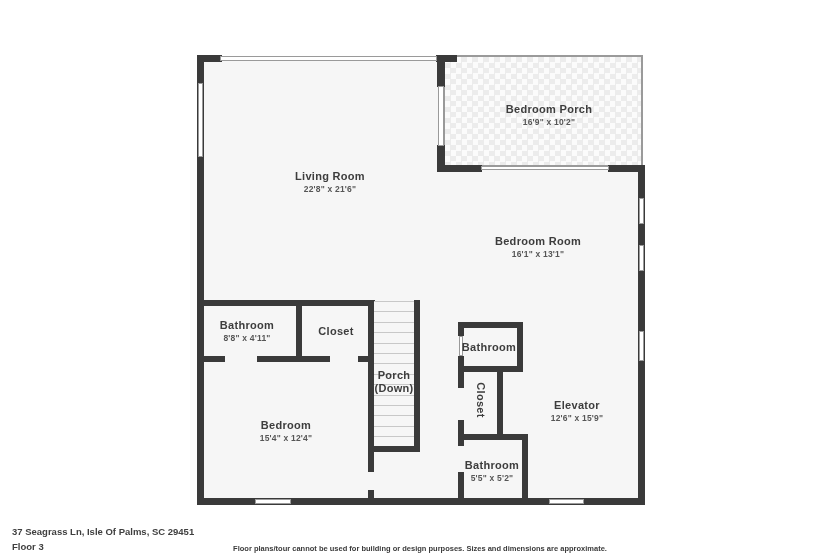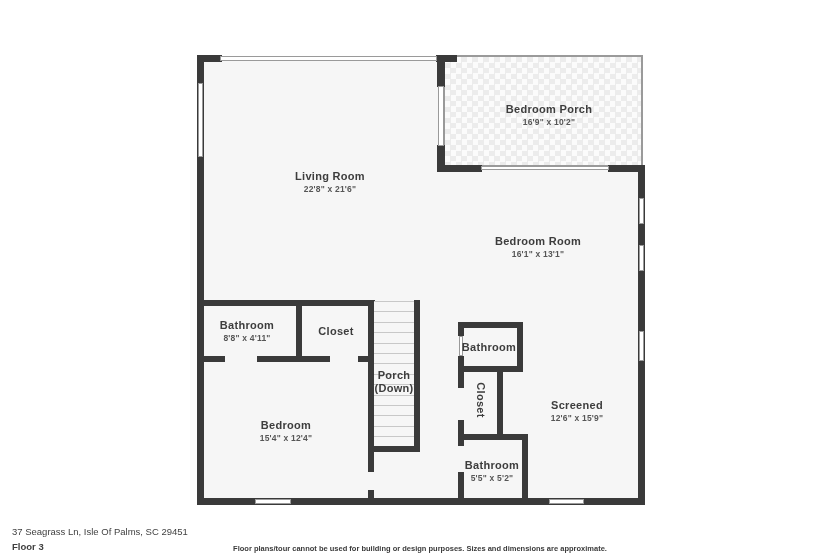--- a/index.html
+++ b/index.html
@@ -32,21 +32,21 @@
   }
   .room-label{
     position:absolute;transform:translate(-50%,-50%);
     font-size:11px;font-weight:bold;letter-spacing:.3px;white-space:nowrap;color:var(--text);
   }
   .room-label.vertical{transform:translate(-50%,-50%) rotate(90deg);}
   .room-dims{
     position:absolute;transform:translate(-50%,-50%);
     font-size:8.5px;font-weight:bold;letter-spacing:.2px;white-space:nowrap;color:#565656;
   }
-  .addr{position:absolute;left:12px;top:526px;font-size:9.5px;font-weight:normal;color:#3f3f3f;}
+  .addr{position:absolute;left:12px;top:526px;font-size:9.5px;font-weight:bold;color:#3f3f3f;}
   .floor-lbl{position:absolute;left:12px;top:541px;font-size:9.5px;font-weight:bold;color:#3f3f3f;}
   .disclaimer{
     position:absolute;left:50%;top:544px;transform:translateX(-50%);
     font-size:7.5px;font-weight:bold;color:#3a3a3a;white-space:nowrap;
   }
 </style>
 </head>
 <body>
 
 <div class="plan">
@@ -119,21 +119,21 @@
 
   <div class="room-label" style="left:336px;top:331px">Closet</div>
 
   <div class="room-label" style="left:394px;top:375px">Porch</div>
   <div class="room-label" style="left:394px;top:388px">(Down)</div>
 
   <div class="room-label" style="left:489px;top:347px">Bathroom</div>
 
   <div class="room-label vertical" style="left:481px;top:400px">Closet</div>
 
-  <div class="room-label" style="left:577px;top:405px">Screened</div>
+  <div class="room-label" style="left:577px;top:405px">Elevator</div>
   <div class="room-dims" style="left:577px;top:418px">12'6" x 15'9"</div>
 
   <div class="room-label" style="left:286px;top:425px">Bedroom</div>
   <div class="room-dims" style="left:286px;top:438px">15'4" x 12'4"</div>
 
   <div class="room-label" style="left:492px;top:465px">Bathroom</div>
   <div class="room-dims" style="left:492px;top:478px">5'5" x 5'2"</div>
 
   <div class="addr">37 Seagrass Ln, Isle Of Palms, SC 29451</div>
   <div class="floor-lbl">Floor 3</div>

